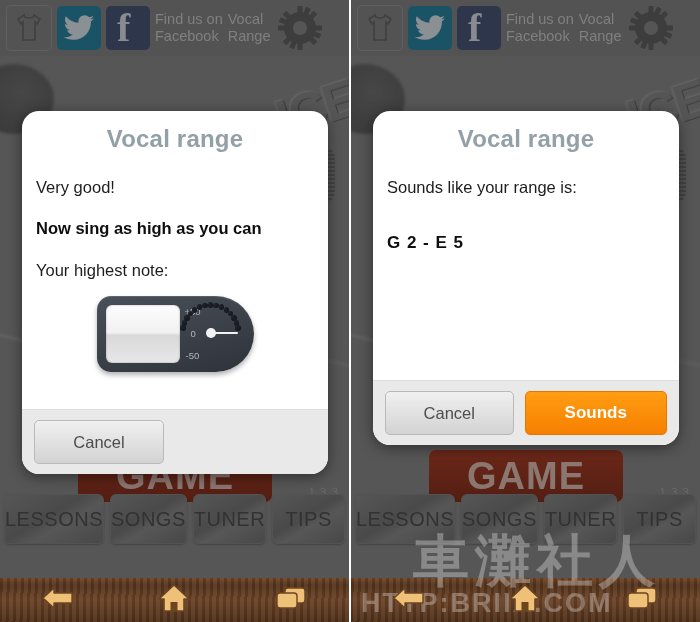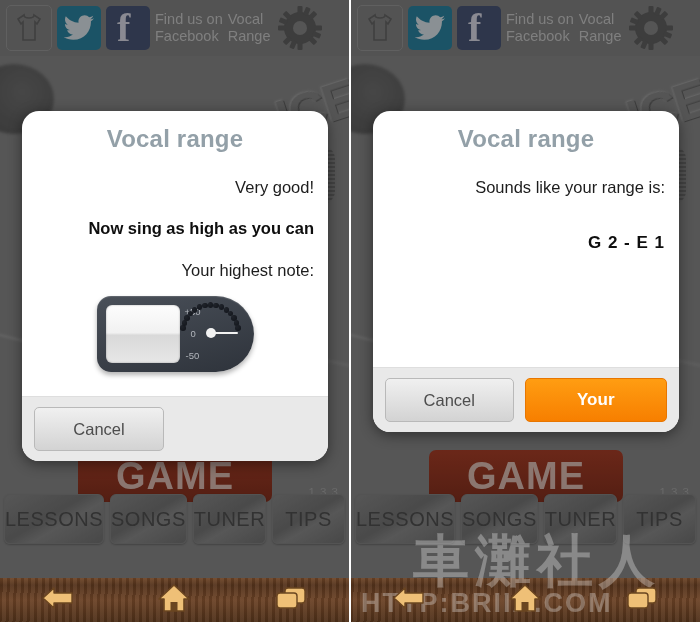--- a/index.html
+++ b/index.html
@@ -60,21 +60,21 @@
         background:repeating-linear-gradient(92deg,rgba(0,0,0,.10) 0 3px,rgba(255,255,255,.05) 3px 7px);
         pointer-events:none;}
   .navIcon{position:relative;z-index:2;}
 
   
   .dim{position:absolute;left:0;top:0;width:349px;height:622px;background:rgba(30,30,30,0.30);}
   .dialog{position:absolute;left:22px;top:111px;width:306px;border-radius:17px;
           background:#ffffff;box-shadow:0 3px 14px rgba(0,0,0,.45);overflow:hidden;}
   .dlgTitle{text-align:center;color:#93a0a8;font-size:24px;font-weight:bold;
             padding:14px 0 6px;letter-spacing:.2px;}
-  .dlgBody{padding:6px 14px 10px;text-align:right;}
+  .dlgBody{padding:6px 14px 23px;text-align:left;}
   .line1{color:#1d1d1d;font-size:16.5px;margin:13px 0 0;}
   .line2{color:#0e0e0e;font-size:16.5px;font-weight:bold;margin:22px 0 0;}
   .line3{color:#1d1d1d;font-size:16.5px;margin:23px 0 0;}
   .rangeVal{color:#0e0e0e;font-size:17px;font-weight:bold;margin:36px 0 0;letter-spacing:1px;}
   .spacerR{height:104px;}
 
   
   .tuner{position:relative;width:157px;height:76px;margin:16px auto 14px;
          background:linear-gradient(165deg,#4a5059,#2e333b);border-radius:14px 38px 38px 14px;
          box-shadow:0 3px 5px rgba(0,0,0,.3),inset 0 1px 1px rgba(255,255,255,.14);}
@@ -325,29 +325,29 @@
         </svg>
     </div>
   </div>
 
   <div class="dim"></div>
 
   <div class="dialog">
     <div class="dlgTitle">Vocal range</div>
     <div class="dlgBody">
       <div class="line1">Sounds like your range is:</div>
-      <div class="rangeVal">G 2 - E 1</div>
+      <div class="rangeVal">G 2 - E 5</div>
       <div class="spacerR"></div>
     </div>
     <div class="dlgFoot">
       <div class="btnCancel">
         <span>Cancel</span>
       </div>
       <div class="btnApply">
-        <span>Your</span>
+        <span>Sounds</span>
       </div>
     </div>
   </div>
 
   <div class="navbar">
     <div class="navIcon">
       <svg width="34" height="26" viewBox="0 0 34 26">
           <path d="M13 3 L2 13 L13 23 L13 18 L31 18 L31 8 L13 8 Z" fill="#efc077" stroke="#6a4520" stroke-width="1.4" stroke-linejoin="round"></path>
         </svg>
     </div>

